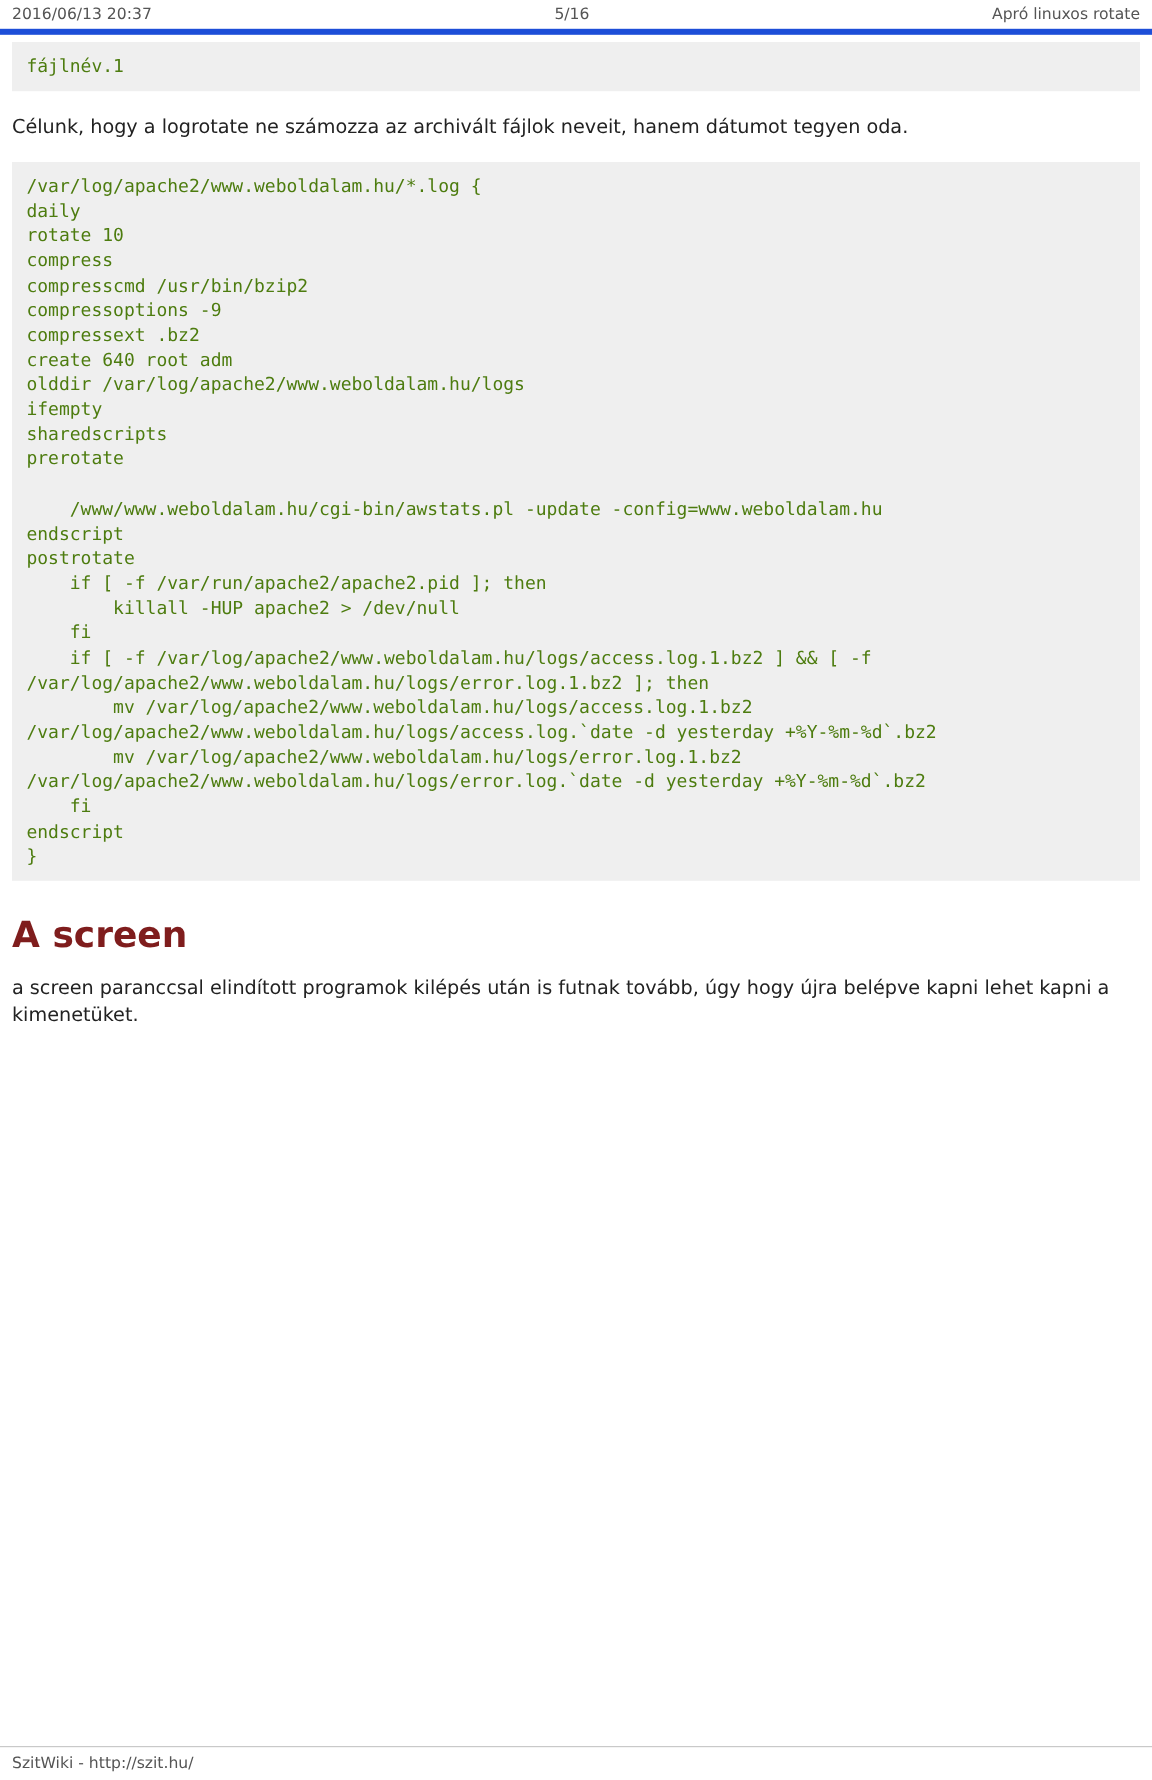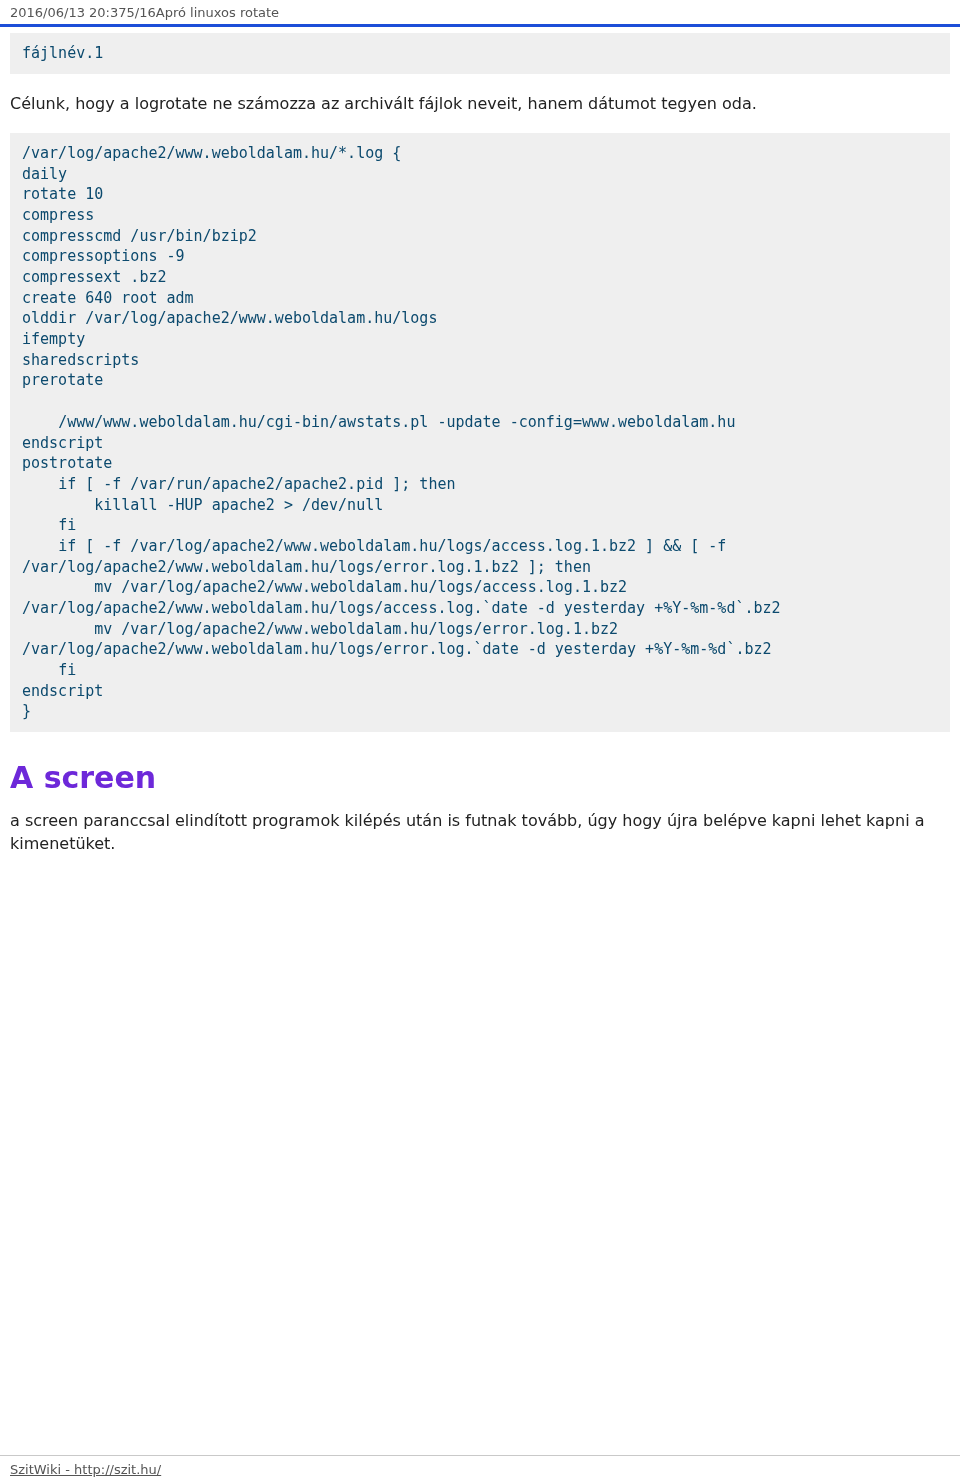--- a/index.html
+++ b/index.html
@@ -10,59 +10,59 @@
     color: #222;
   }
   .page {
     width: 960px;
     min-height: 1483px;
     position: relative;
     padding: 0;
   }
   .topbar {
     display: flex;
+    justify-content: space-between;
     font-size: 13px;
     color: #555;
     padding: 5px 10px 4px 10px;
-    border-bottom: 3px solid #1d4ed8;
+    border-bottom: 5px solid #1d4ed8;
   }
   .content {
     padding: 0 10px 100px 10px;
   }
   pre.code {
     background: #efefef;
     font-family: "DejaVu Sans Mono", "Liberation Mono", Consolas, monospace;
     font-size: 15px;
     line-height: 1.38;
     padding: 10px 12px;
     white-space: pre-wrap;
     word-wrap: break-word;
     margin: 6px 0 18px 0;
-    color: #0c4a6e;
+    color: #4d7c0f;
   }
   p.body {
     font-size: 16px;
     line-height: 1.45;
     margin: 10px 0 18px 0;
     color: #222;
   }
   h2.section {
     font-size: 30px;
     font-weight: 700;
     margin: 28px 0 14px 0;
-    color: #6d28d9;
+    color: #7f1d1d;
   }
   .footer {
     position: absolute;
     left: 0; right: 0; bottom: 0;
     border-top: 1px solid #c9c9c9;
     font-size: 13px;
     color: #555;
     padding: 6px 10px;
-    text-decoration: underline;
   }
 </style>
 </head>
 <body>
 
 <div class="page">
 
   <div class="topbar">
     <span>2016/06/13 20:37</span>
     <span>5/16</span>

